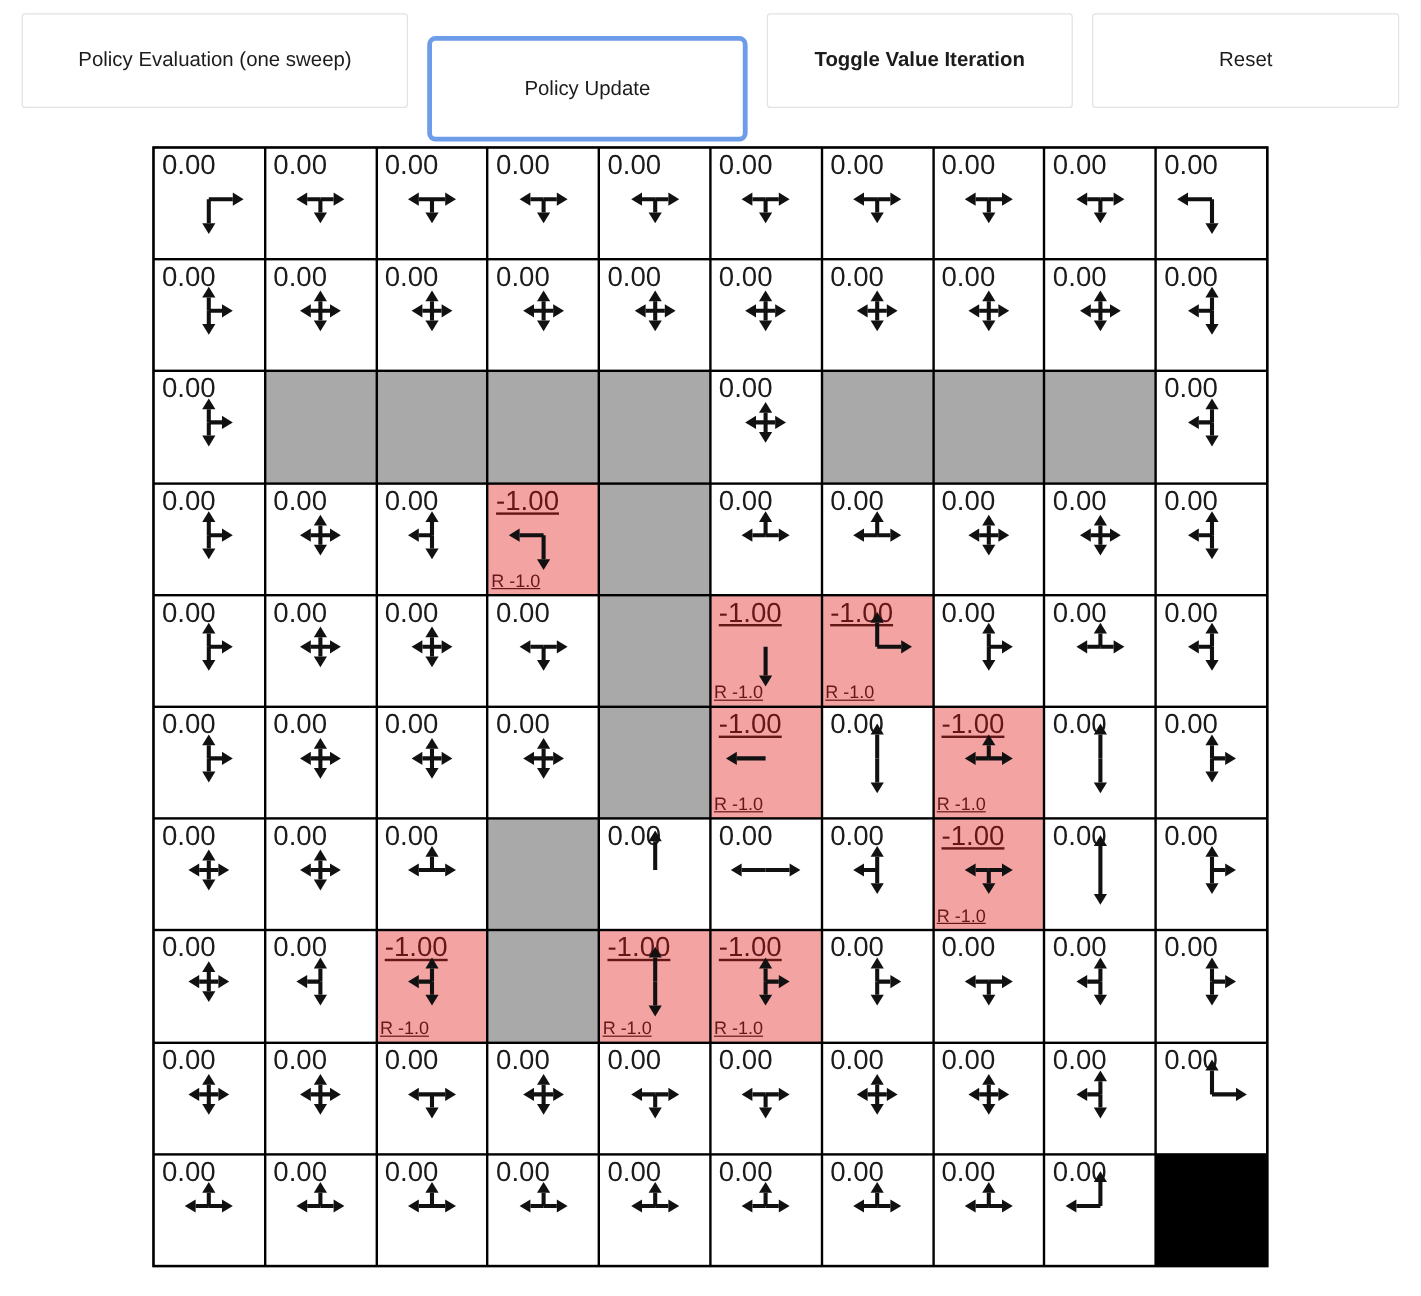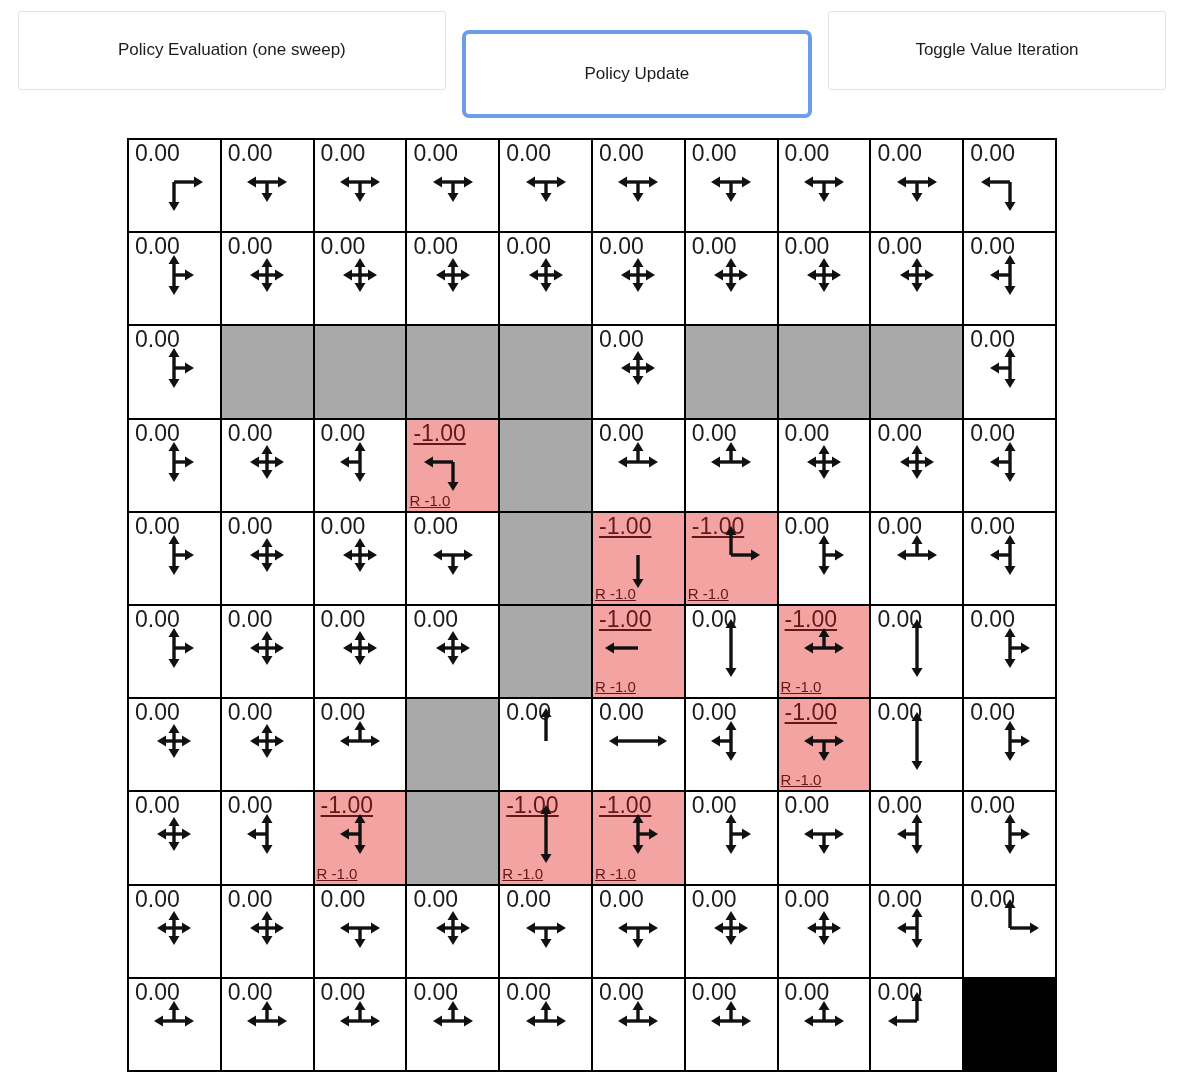--- a/index.html
+++ b/index.html
@@ -4,44 +4,45 @@
 <style>
   html,body{margin:0;padding:0;background:#fff;}
   body{width:1184px;height:1080px;font-family:"Liberation Sans",sans-serif;overflow:hidden;}
 
   .toolbar{display:flex;align-items:center;gap:16px;padding:8px 18px 0;height:92px;box-sizing:border-box;}
   .tb-btn{height:79px;background:#fff;border:1px solid var(--button_border,#e2e2e2);
     border-radius:3px;font-size:17px;color:#1c1c1c;font-family:inherit;cursor:pointer;padding:0 8px;}
   .tb-btn.active{height:88px;border:4px solid var(--active_button_border,#6d9ce8);border-radius:7px;margin-top:48px;}
   .tb-btn:nth-child(1){flex:338 0 0;}
   .tb-btn:nth-child(2){flex:269 0 0;}
-  .tb-btn:nth-child(3){flex:264 0 0;}
+  .tb-btn:nth-child(3){flex:264 0 0;font-weight:bold;}
   .tb-btn:nth-child(4){flex:264 0 0;}
 
-  .grid{width:926px;height:930px;margin:46px auto 0;background:var(--grid_line,#000);
+  .grid{width:926px;height:930px;margin:30px auto 0;background:var(--grid_line,#000);
     border:2px solid var(--grid_line,#000);display:grid;
     grid-template-columns:repeat(10,1fr);grid-template-rows:repeat(10,1fr);gap:2px;}
   .cell{position:relative;background:#fff;overflow:hidden;}
   .cell.wall{background:var(--wall_bg,#a9a9a9);}
   .cell.neg{background:var(--negative_bg,#f4a3a3);}
   .cell.pos{background:var(--positive_bg,#a5e8a0);}
   .val{position:absolute;top:1px;left:6px;font-size:23px;color:var(--value_text,#1b1b1b);line-height:1.1;}
   .neg .val,.neg .rew{color:var(--negative_text,#641717);text-decoration:underline;}
   .pos .val,.pos .rew{color:var(--positive_text,#1d5c1d);}
   .rew{position:absolute;bottom:2px;left:2px;font-size:15px;}
   .arrows{position:absolute;left:50%;top:9px;width:66px;height:66px;transform:translateX(-50%);}
 </style>
 </head>
 <body>
 
 <div>
   <div class="toolbar" id="toolbar">
       <button class="tb-btn">Policy Evaluation (one sweep)</button>
       <button class="tb-btn active">Policy Update</button>
       <button class="tb-btn">Toggle Value Iteration</button>
+      <button class="tb-btn">Reset</button>
     </div>
   <div class="grid" id="grid">
       <div class="cell">
         <span class="val">0.00</span>
         <svg viewBox="0 0 66 66" class="arrows">
           <line x1="33" y1="33" x2="53" y2="33" stroke="#111111" stroke-width="3.4"></line>
           <polygon points="62,33 53,38.5 53,27.5" fill="#111111"></polygon>
           <line x1="33" y1="33" x2="33" y2="53" stroke="#111111" stroke-width="3.4"></line>
           <polygon points="33,62 27.5,53 38.5,53" fill="#111111"></polygon>
         </svg>

